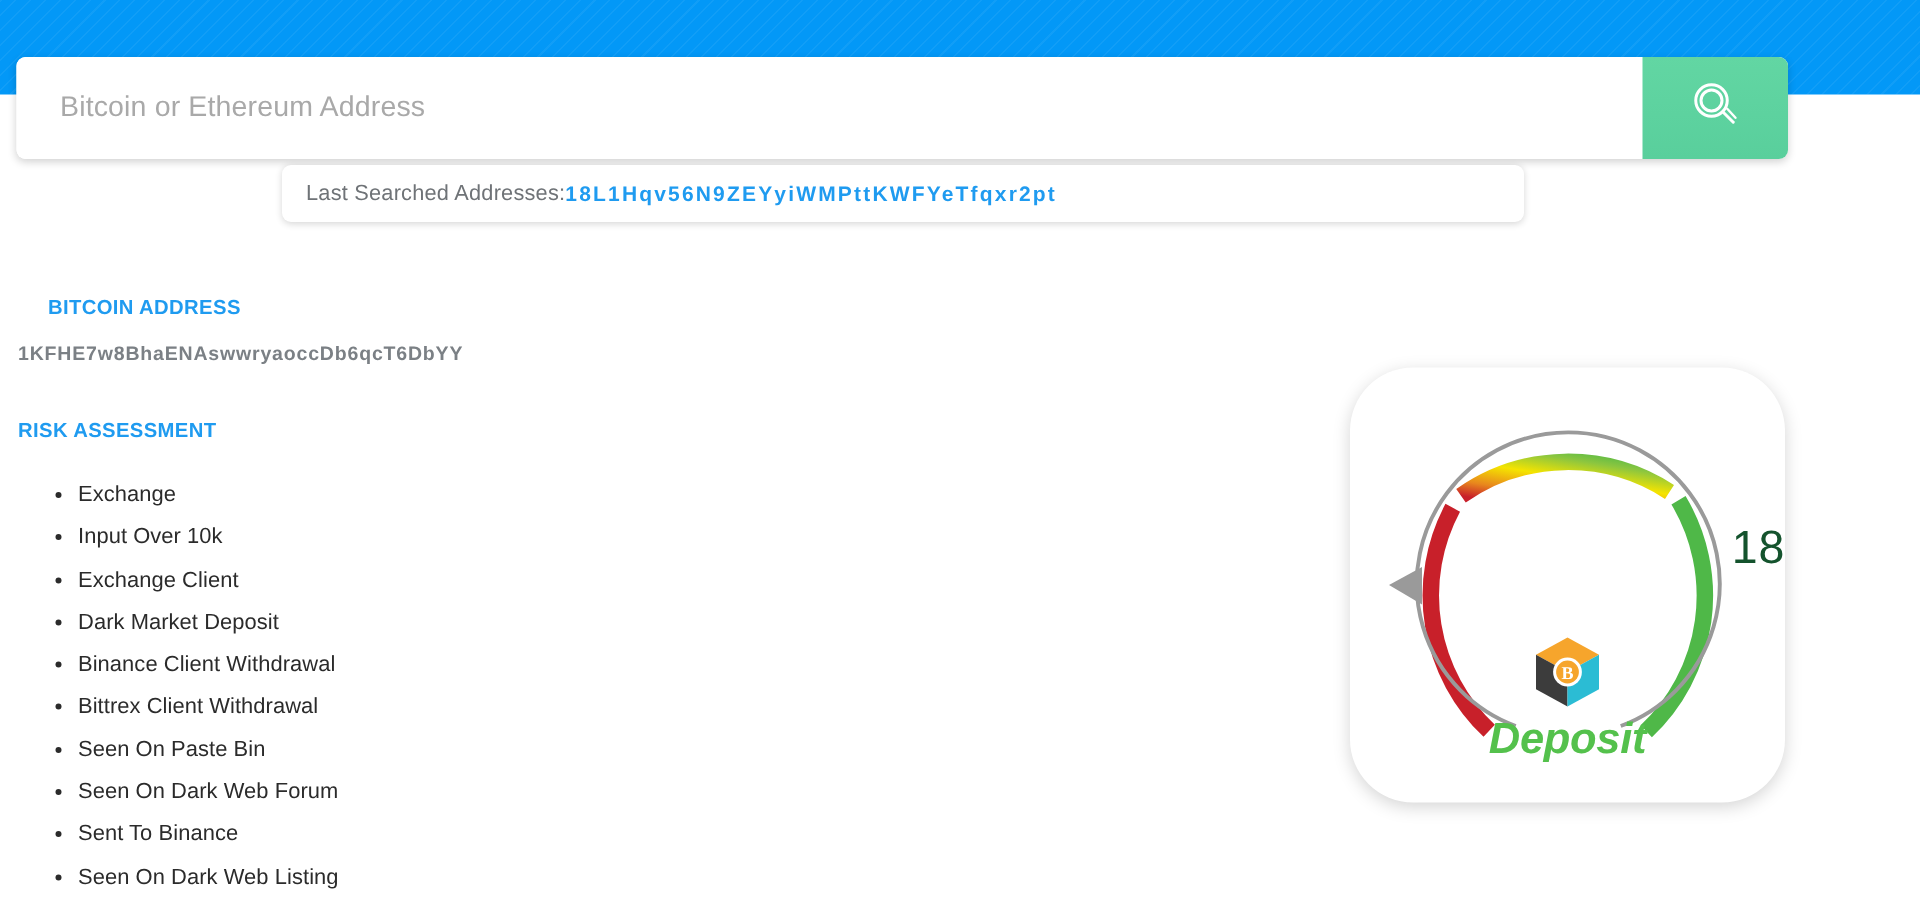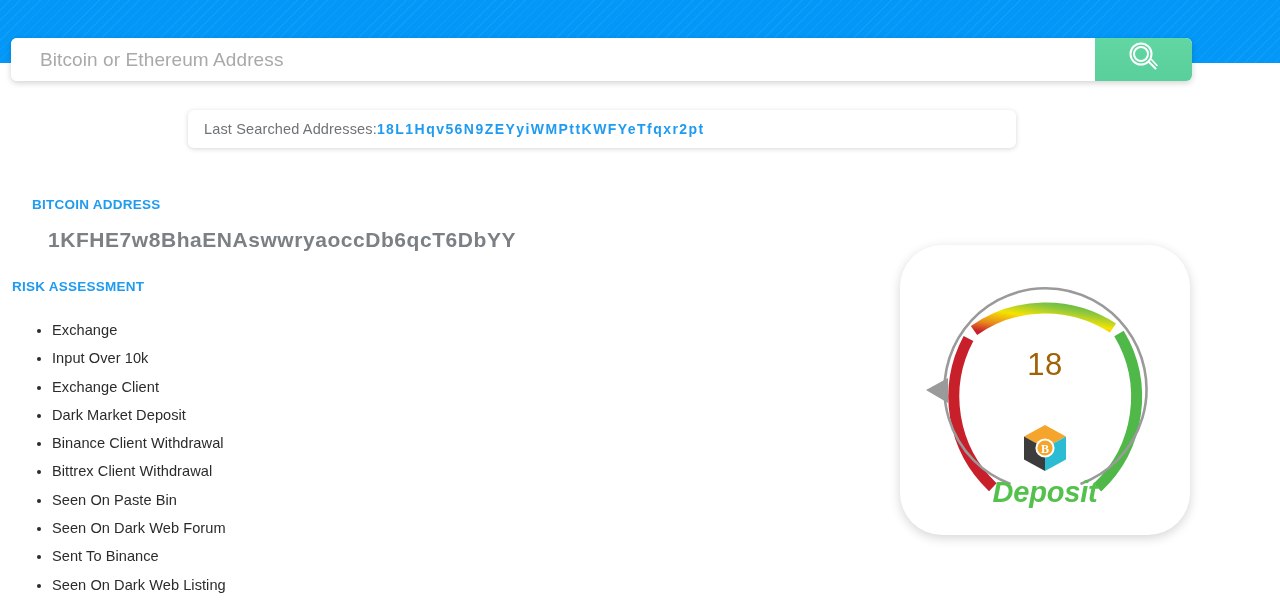--- a/index.html
+++ b/index.html
@@ -37,21 +37,21 @@
         rgba(0,0,0,0.0) 7px
     );
   }
 
   
   .search-row {
     position: absolute;
     left: 11px;
     top: 38px;
     width: 1181px;
-    height: 43px;
+    height: 68px;
     display: flex;
     align-items: stretch;
     border-radius: 6px;
     box-shadow: 0 2px 6px rgba(0,0,0,0.18);
     background: #ffffff;
   }
 
   .search-input {
     flex: 1 1 auto;
     border: none;
@@ -124,25 +124,24 @@
     color: #1f9bf0;
     letter-spacing: 0.25px;
   }
   #heading-address { top: 197px; padding-left: 20px; }
   #heading-risk    { top: 279px; }
 
   .address-value {
     position: absolute;
     left: 12px;
     top: 228px;
-    font-size: 21px;
+    font-size: 13px;
     font-weight: bold;
     color: #7b8085;
     letter-spacing: 0.55px;
-    margin-left: 36px;
   }
 
   .risk-list {
     position: absolute;
     left: 12px;
     top: 316px;
     margin: 0;
     padding: 0 0 0 40px;
     list-style: disc;
   }
@@ -170,23 +169,23 @@
     top: 0;
     width: 290px;
     height: 290px;
   }
 
   .gauge-score {
     position: absolute;
     left: 0;
     top: 103px;
     width: 290px;
-    text-align: center;
+    text-align: right;
     font-size: 31px;
-    color: #a16207;
+    color: #14532d;
     line-height: 34px;
     letter-spacing: 0.5px;
   }
   .gauge-label {
     position: absolute;
     left: 0;
     top: 135px;
     width: 290px;
     text-align: center;
     font-size: 26px;

